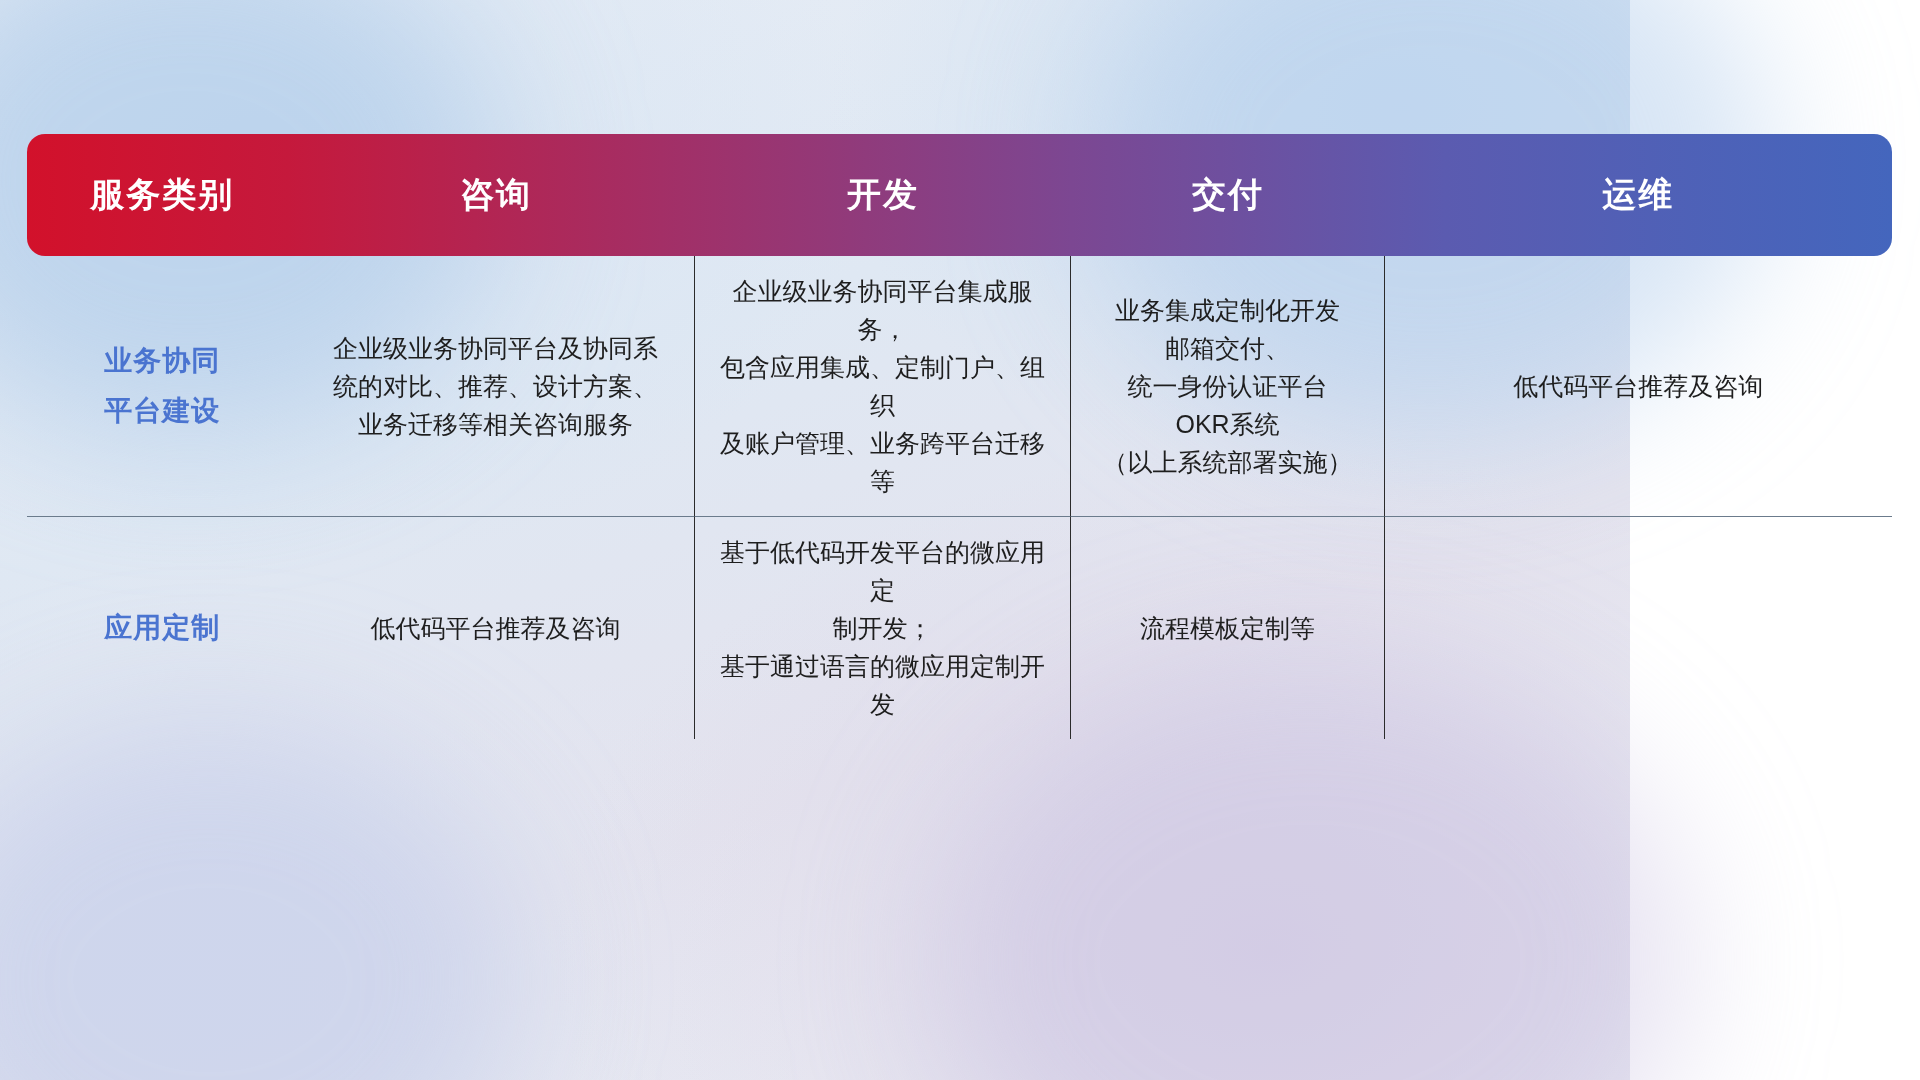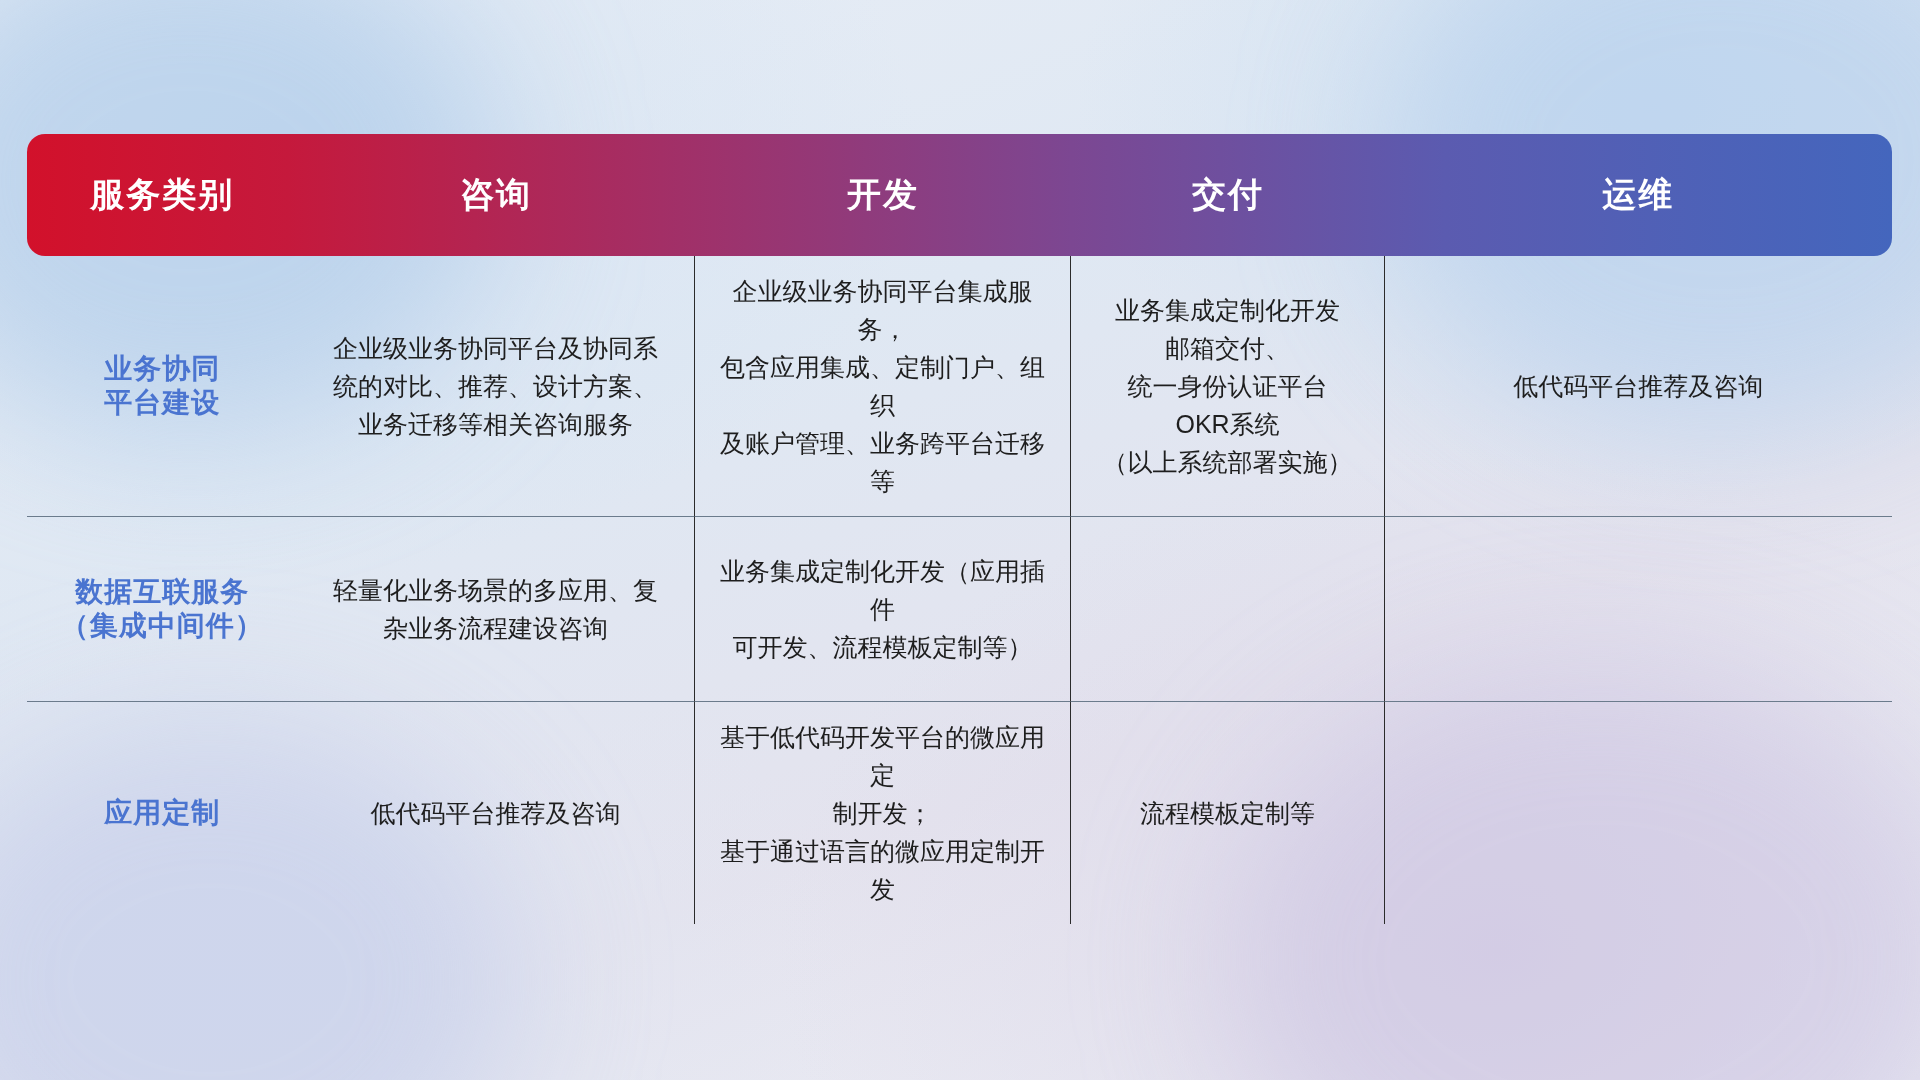--- a/index.html
+++ b/index.html
@@ -6,21 +6,21 @@
     margin: 0;
     padding: 0;
     width: 1920px;
     height: 1080px;
     overflow: hidden;
     font-family: "Liberation Sans", sans-serif;
   }
 
   #bg {
     position: relative;
-    width: 1920px;
+    width: 1630px;
     height: 1080px;
     background:
       radial-gradient(ellipse 900px 620px at 16% 14%, rgba(214,228,243,0.95) 0%, rgba(214,228,243,0) 68%),
       radial-gradient(ellipse 820px 560px at 86% 10%, rgba(206,224,242,0.9) 0%, rgba(206,224,242,0) 70%),
       radial-gradient(ellipse 1000px 700px at 78% 88%, rgba(221,215,232,0.85) 0%, rgba(221,215,232,0) 72%),
       radial-gradient(ellipse 900px 640px at 12% 92%, rgba(225,230,242,0.9) 0%, rgba(225,230,242,0) 70%),
       linear-gradient(160deg, #e9eef6 0%, #dfe8f3 35%, #e4e3ee 65%, #eef1f7 100%);
   }
 
   
@@ -93,21 +93,21 @@
     border-right: none;
   }
   tbody tr:last-child td {
     border-bottom: none;
     text-align: center;
   }
   td.cat {
     color: #4a74d0;
     font-weight: bold;
     font-size: 28px;
-    line-height: 34px;
+    line-height: 50px;
     letter-spacing: 1px;
     border-right: none;
   }
   tbody tr.row-1 { height: 230px; }
   tbody tr.row-2 { height: 185px; }
   tbody tr.row-3 { height: 215px; }
 
   .cell-text { white-space: pre-line; }
 </style>
 </head>
@@ -168,40 +168,20 @@
             <div class="cell-text">业务集成定制化开发
 邮箱交付、
 统一身份认证平台
 OKR系统
 （以上系统部署实施）</div>
           </td>
           <td>
             <div class="cell-text">低代码平台推荐及咨询</div>
           </td>
         </tr>
-        <tr class="row-2">
-          <td class="cat">
-            <div class="cell-text">数据互联服务
-（集成中间件）</div>
-          </td>
-          <td>
-            <div class="cell-text">轻量化业务场景的多应用、复
-杂业务流程建设咨询</div>
-          </td>
-          <td>
-            <div class="cell-text">业务集成定制化开发（应用插件
-可开发、流程模板定制等）</div>
-          </td>
-          <td>
-            <div class="cell-text"></div>
-          </td>
-          <td>
-            <div class="cell-text"></div>
-          </td>
-        </tr>
         <tr class="row-3">
           <td class="cat">
             <div class="cell-text">应用定制</div>
           </td>
           <td>
             <div class="cell-text">低代码平台推荐及咨询</div>
           </td>
           <td>
             <div class="cell-text">基于低代码开发平台的微应用定
 制开发；

